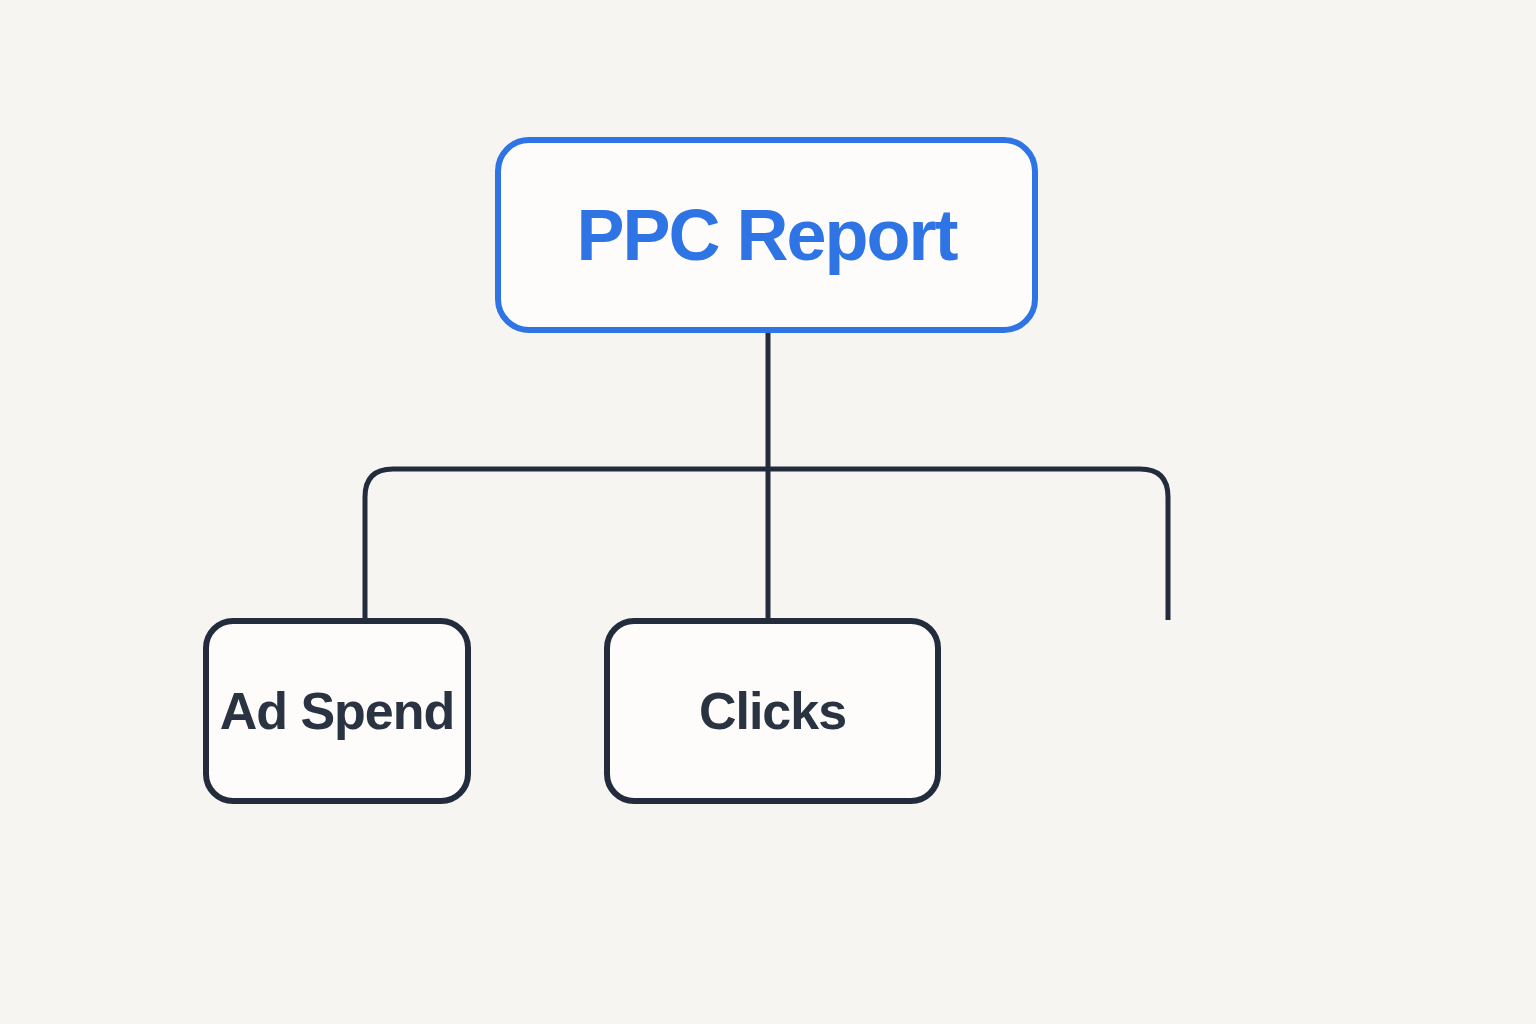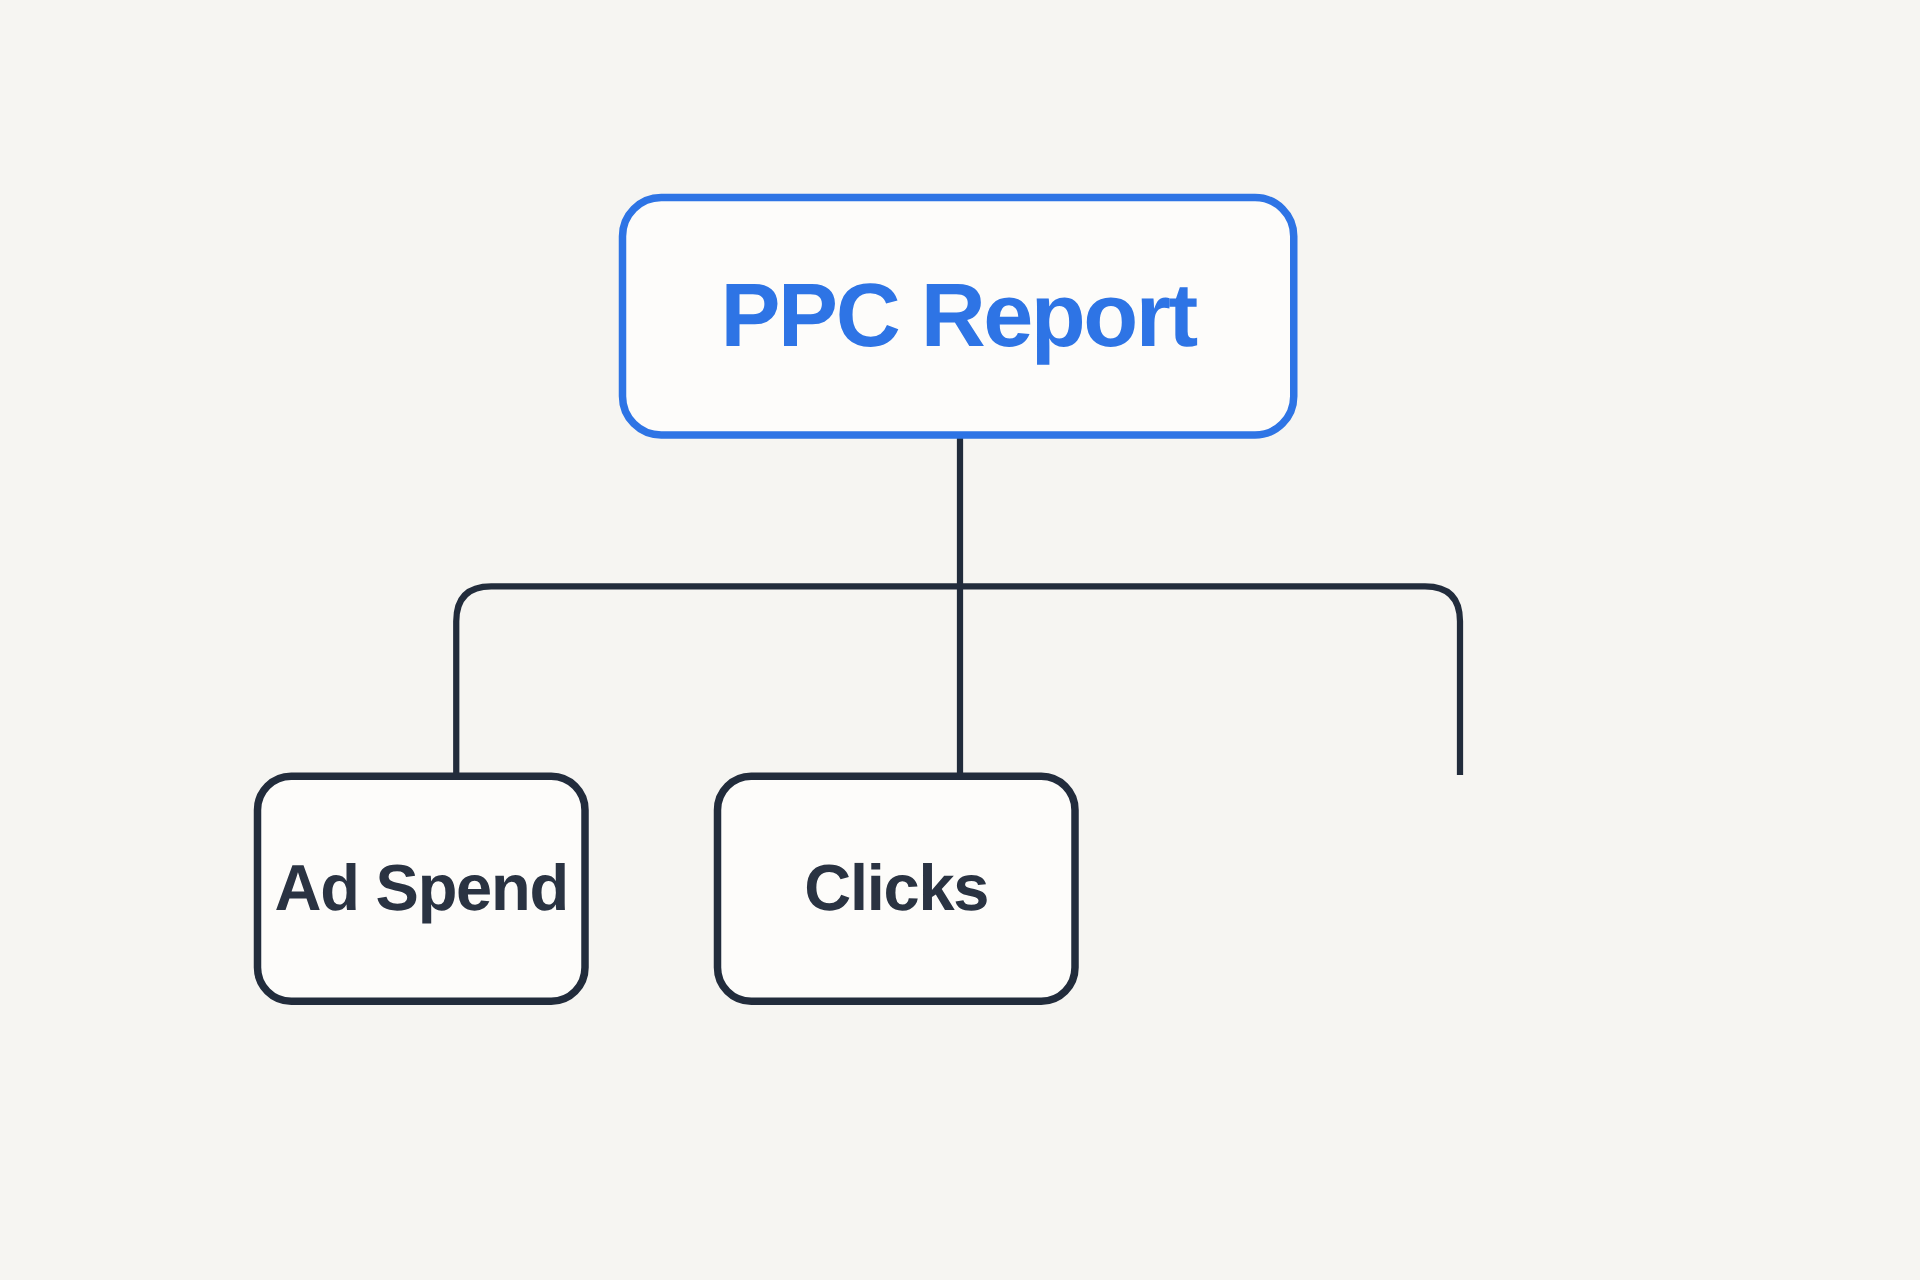--- a/index.html
+++ b/index.html
@@ -37,21 +37,20 @@
     box-sizing: border-box;
     text-align: center;
   }
   .node-root {
     left: 495px;
     top: 137px;
     width: 543px;
     height: 196px;
     border: 6px solid var(--root-border, #2e74e5);
     border-radius: 34px;
-    margin-top: 18px;
   }
   .node-root .label {
     color: var(--root-text, #2e74e5);
     font-size: 72px;
     font-weight: bold;
     letter-spacing: -2px;
     white-space: nowrap;
   }
   .node-child {
     top: 618px;
@@ -60,21 +59,21 @@
     border-radius: 30px;
   }
   .node-child .label {
     color: var(--child-text, #2a3342);
     font-size: 52px;
     font-weight: bold;
     letter-spacing: -1px;
     white-space: nowrap;
   }
   .node-child-0 { left: 203px; width: 268px; }
-  .node-child-1 { left: 571px; width: 292px; }
+  .node-child-1 { left: 604px; width: 337px; }
   .node-child-2 { left: 1010px; width: 322px; }
 </style>
 </head>
 <body>
 
 <div class="stage">
 
   <svg class="connectors" viewBox="0 0 1536 1024" xmlns="http://www.w3.org/2000/svg">
     <path d="M768 330 L768 620"></path>
     <path d="M365 620 L365 497 Q365 469 393 469 L1140 469 Q1168 469 1168 497 L1168 620"></path>

